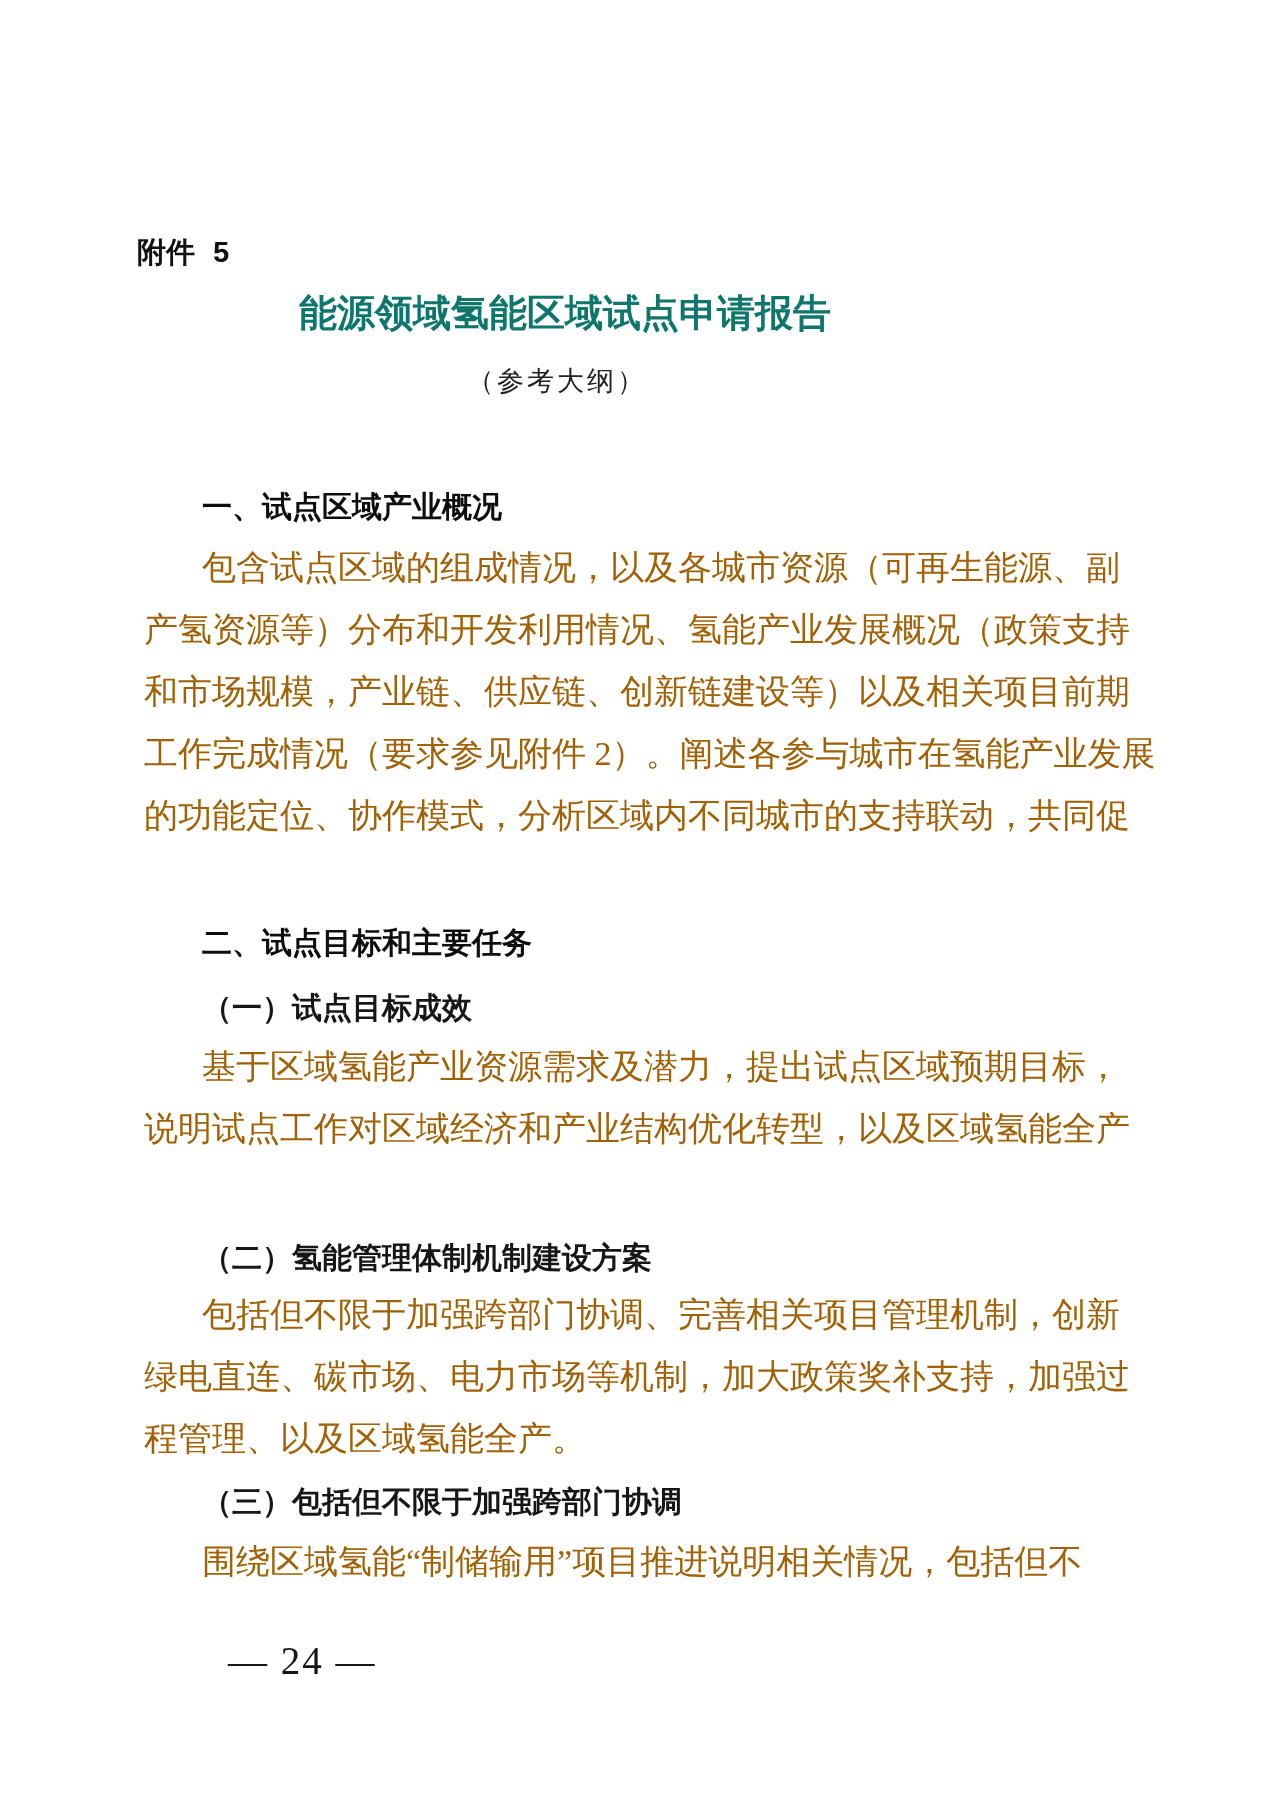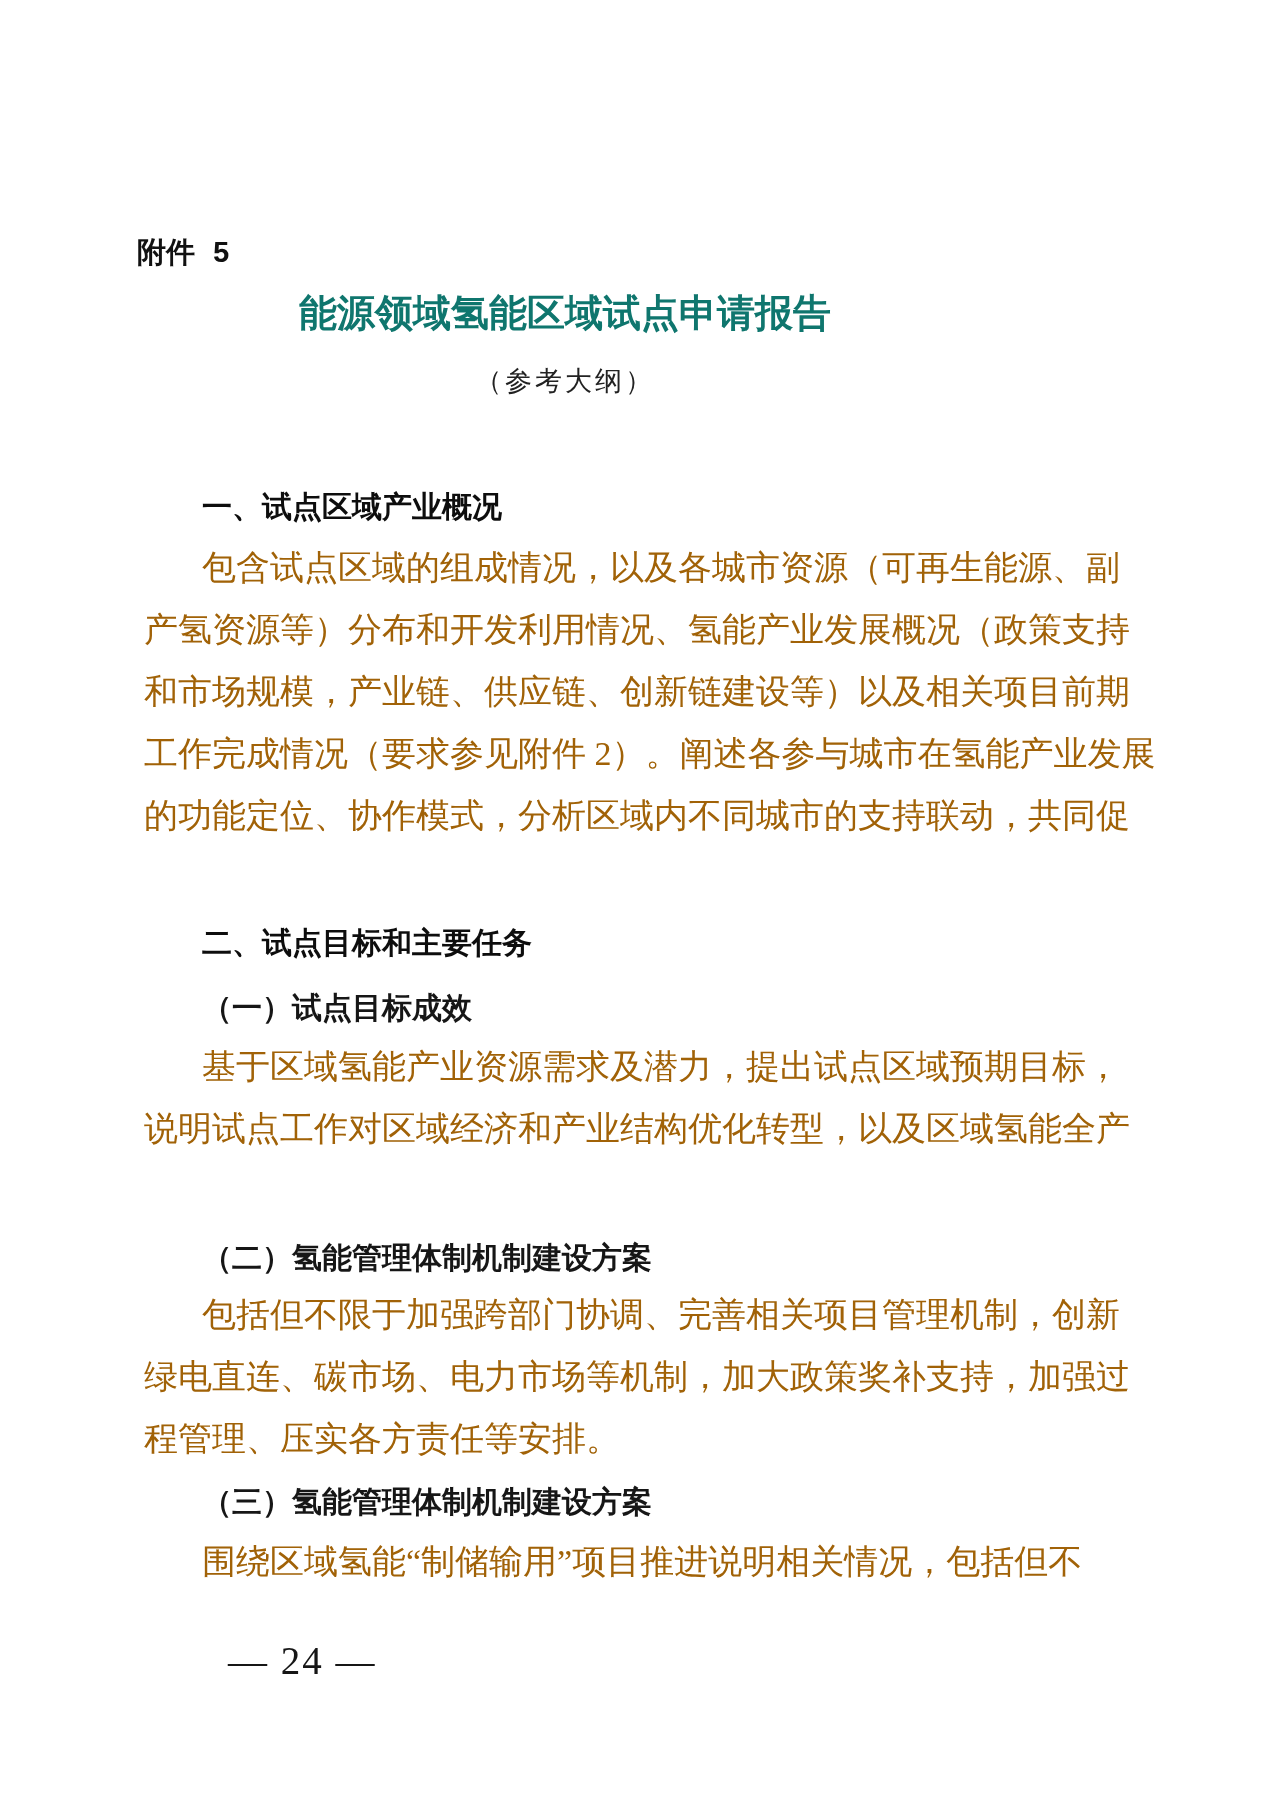--- a/index.html
+++ b/index.html
@@ -35,21 +35,21 @@
     text-align: center;
     font-family: "Liberation Serif", serif;
     font-weight: bold;
     font-size: 38px;
     line-height: 50px;
     color: #0f766e;
     white-space: nowrap;
     margin: 0;
   }
   .doc-subtitle {
-    left: 144px;
+    left: 136px;
     top: 360px;
     width: 842px;
     text-align: center;
     font-size: 27px;
     line-height: 42px;
     letter-spacing: 3px;
     color: #222222;
     white-space: nowrap;
   }
   .col {
@@ -121,24 +121,24 @@
   <div class="abs col para" style="top:1036px">
     <div class="line indent">基于区域氢能产业资源需求及潜力，提出试点区域预期目标，</div>
     <div class="line">说明试点工作对区域经济和产业结构优化转型，以及区域氢能全产</div>
   </div>
 
   <div class="abs col kai-heading" style="top:1227px">（二）氢能管理体制机制建设方案</div>
 
   <div class="abs col para" style="top:1284px">
     <div class="line indent">包括但不限于加强跨部门协调、完善相关项目管理机制，创新</div>
     <div class="line">绿电直连、碳市场、电力市场等机制，加大政策奖补支持，加强过</div>
-    <div class="line">程管理、压实各方责任等安排。</div>
+    <div class="line">程管理、以及区域氢能全产。</div>
   </div>
 
-  <div class="abs col kai-heading" style="top:1471px">（三）氢能管理体制机制建设方案</div>
+  <div class="abs col kai-heading" style="top:1471px">（三）包括但不限于加强跨部门协调</div>
 
   <div class="abs col para" style="top:1531px">
     <div class="line indent">围绕区域氢能“制储输用”项目推进说明相关情况，包括但不</div>
   </div>
 
   <div class="abs page-number">— 24 —</div>
 
 </div>
 
 </body></html>

